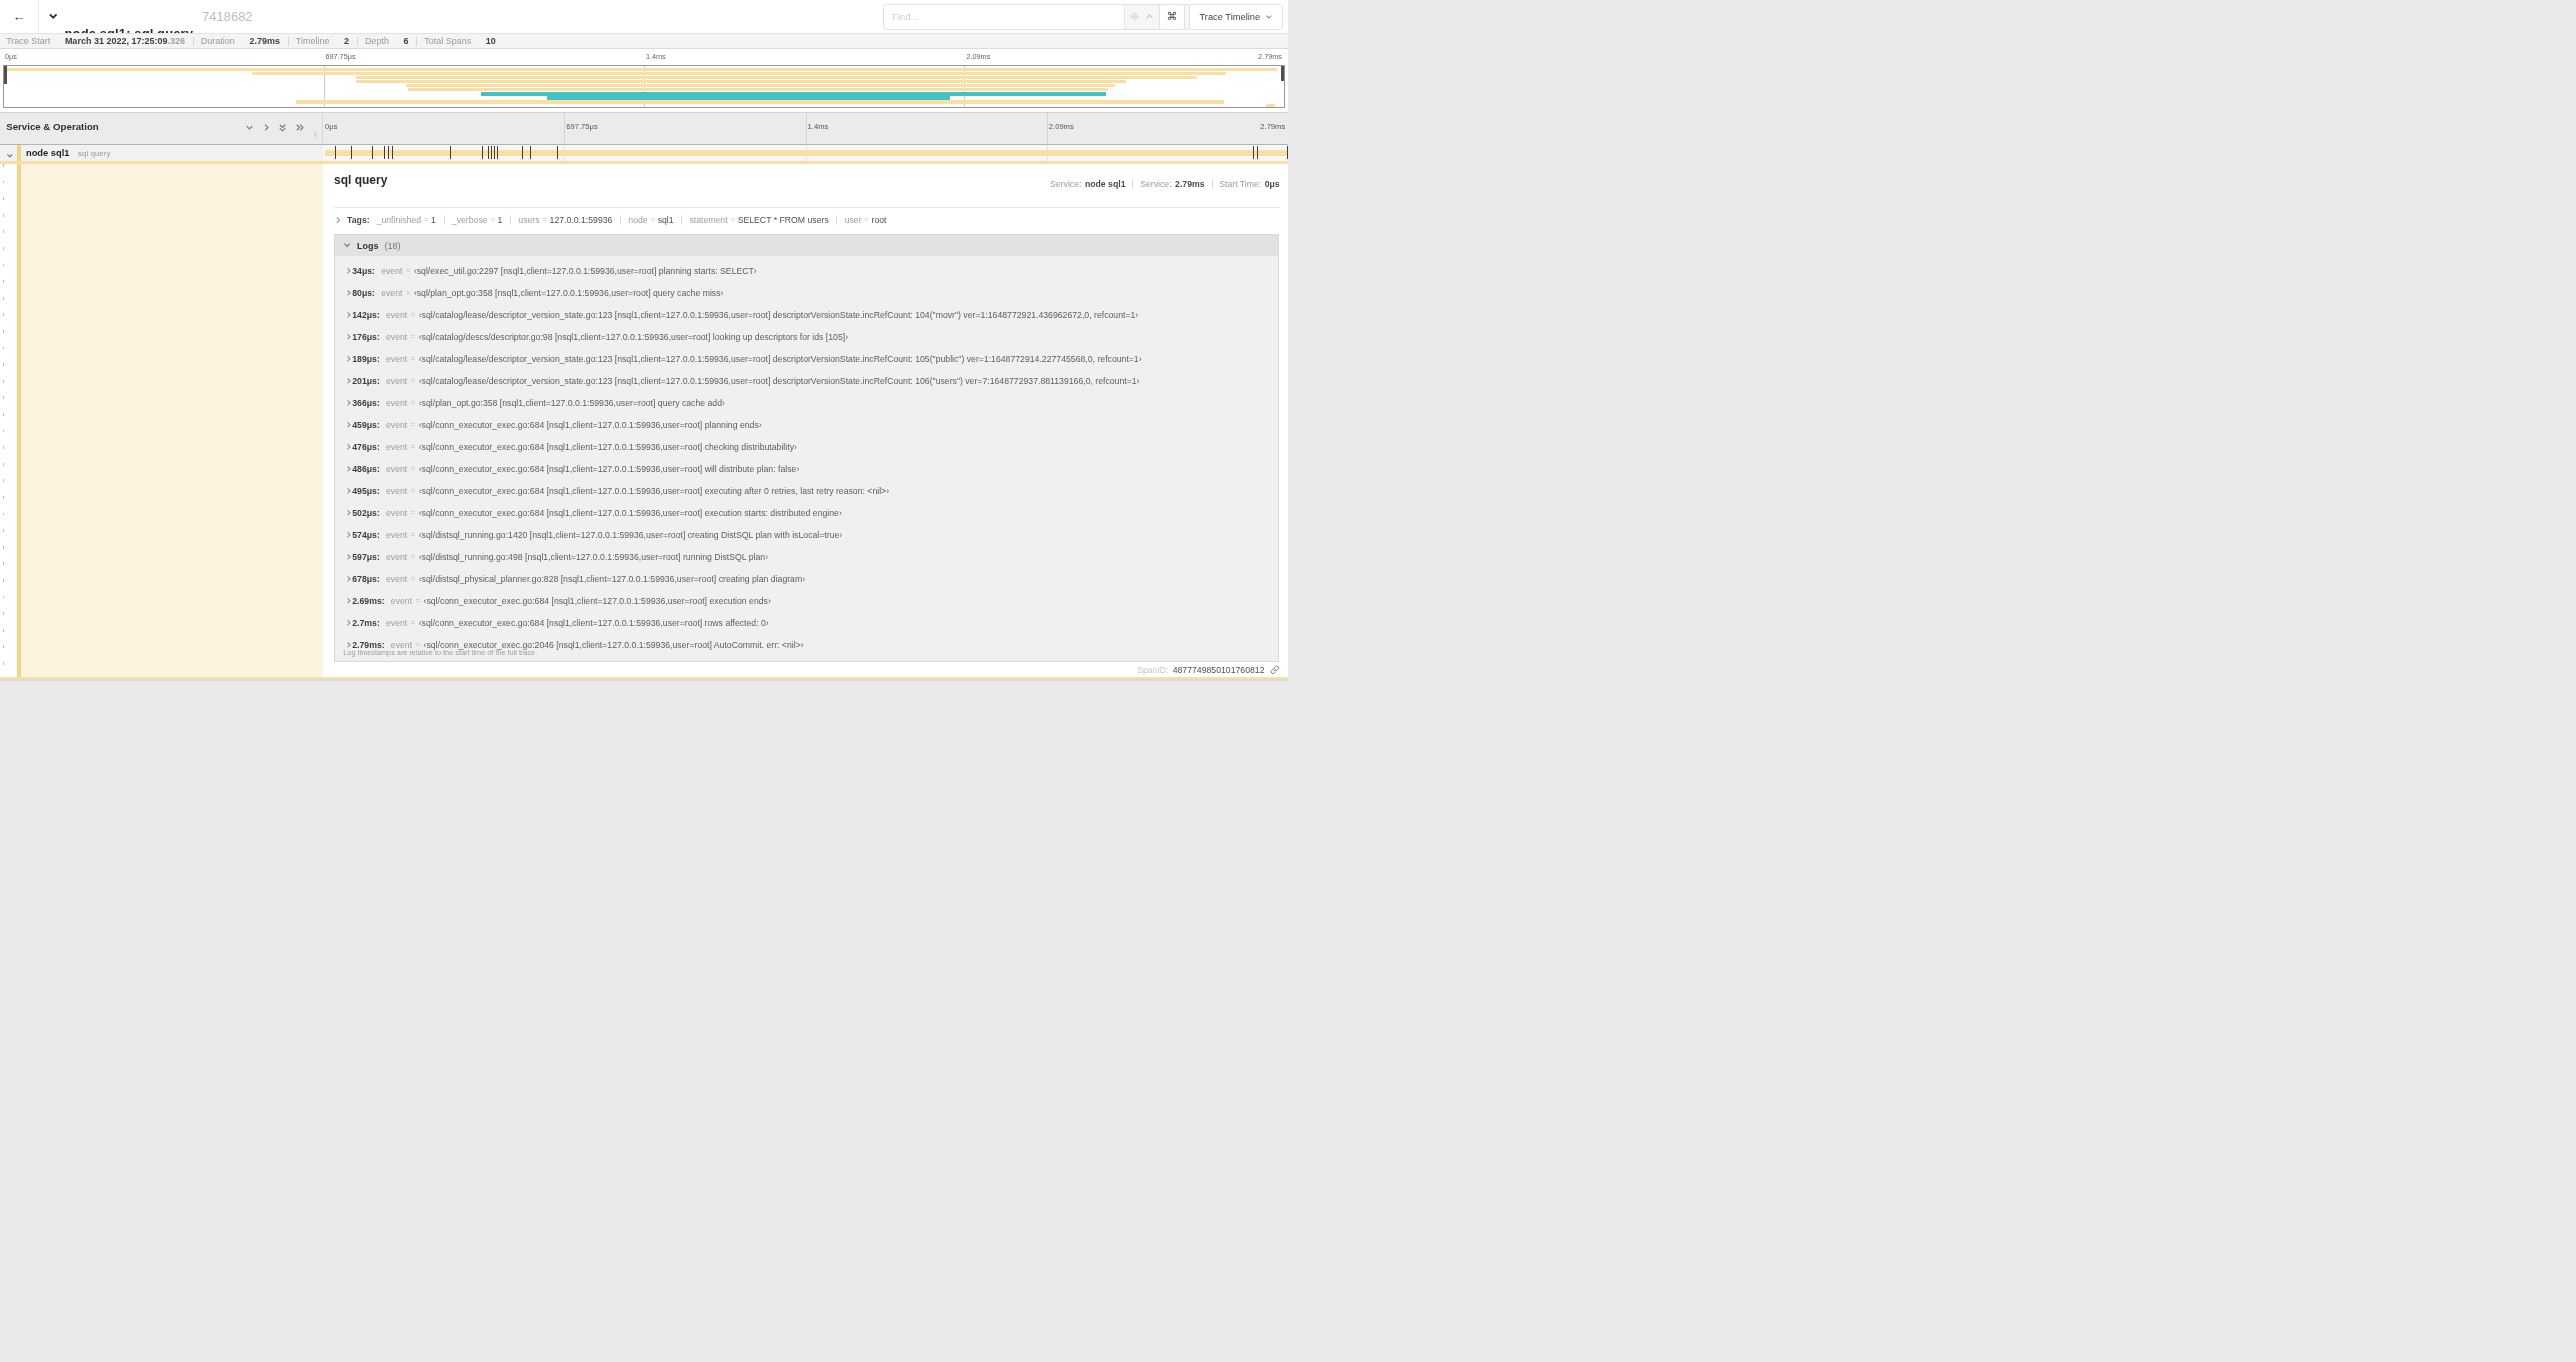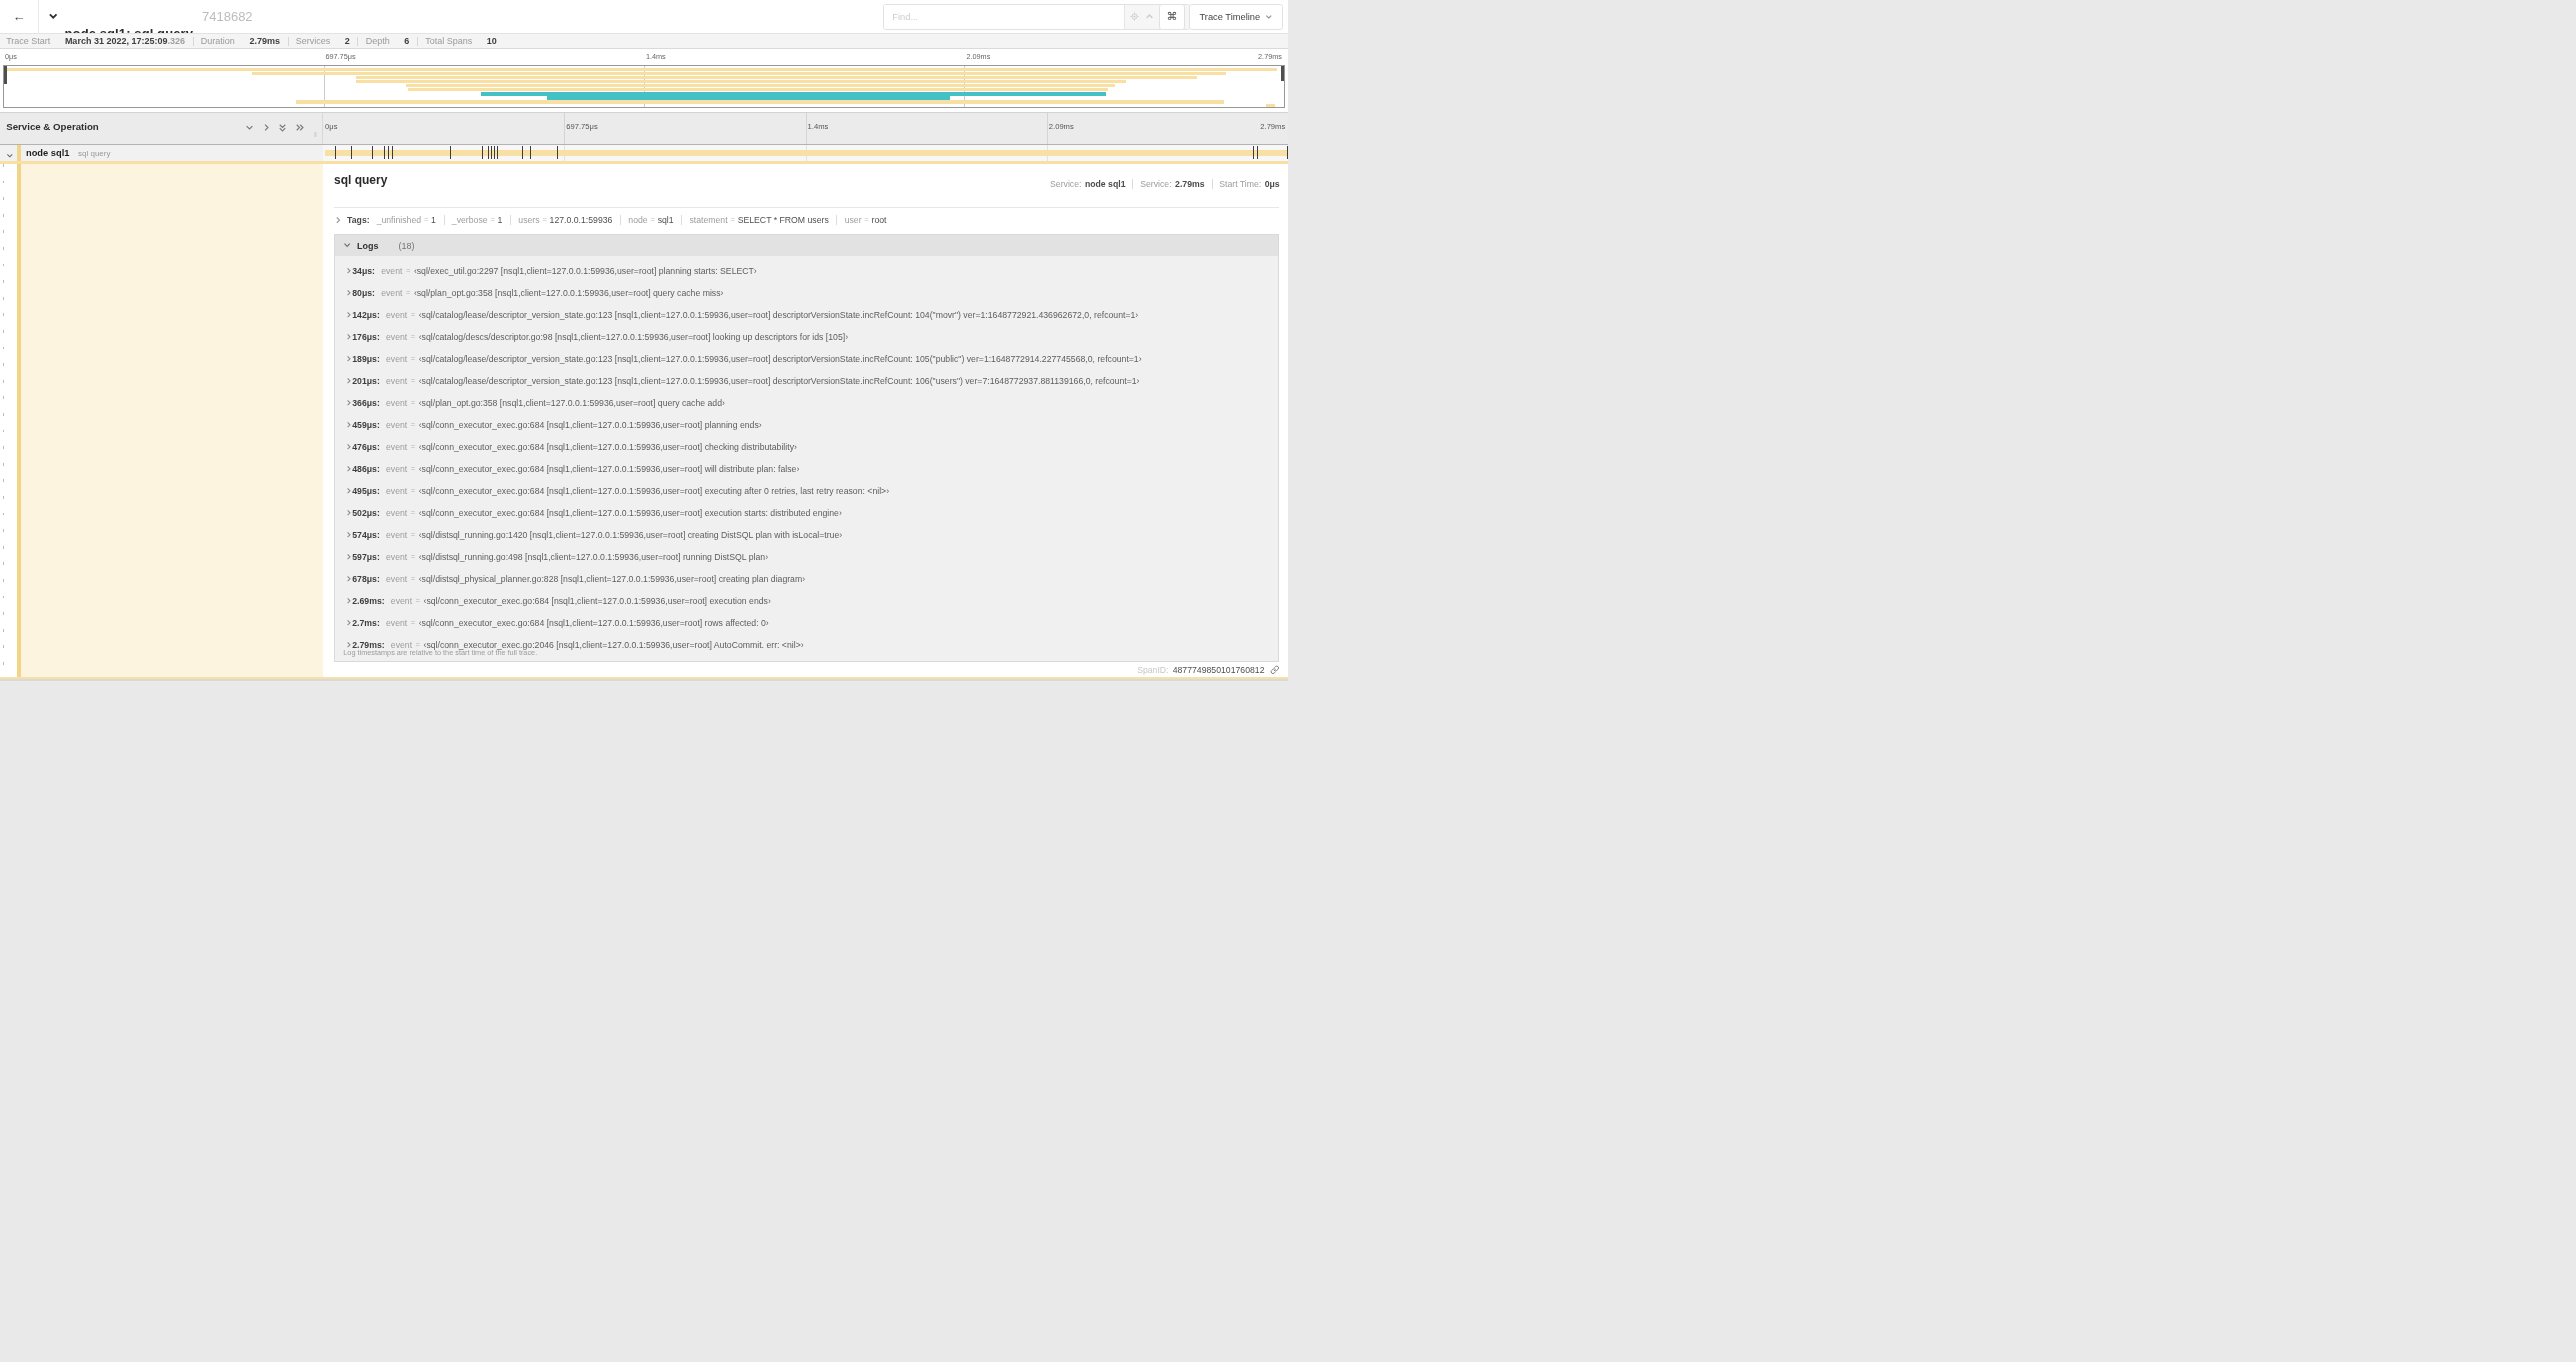--- a/index.html
+++ b/index.html
@@ -97,21 +97,21 @@
   .tag-item .eq{color:#bdbdbd;font-size:7.6px;margin:0 2.8px;}
   .tag-item .v{color:#4f4f4f;}
   .tag-sep{width:0.7px;height:10.4px;background:#dcdcdc;margin:0 7.6px;}
 
   .logs-box{left:11px;top:70px;width:945px;height:428px;border:0.7px solid #d9d9d9;box-sizing:border-box;
             background:#f0f0f0;}
   .logs-header{left:0;top:0;width:100%;height:21.5px;background:#e2e2e2;display:flex;align-items:center;
                box-sizing:border-box;padding-left:7.6px;cursor:pointer;}
   .logs-header .chev{color:#6f6f6f;}
   .logs-title{font-size:9px;font-weight:bold;color:#333;margin-left:6.2px;}
-  .logs-count{font-size:9px;color:#757575;margin-left:20px;}
+  .logs-count{font-size:9px;color:#757575;margin-left:6px;}
   .logs-list{left:0;top:21.5px;width:100%;padding-top:3.5px;}
   .log-row{height:22px;display:flex;align-items:center;padding-left:9.7px;white-space:nowrap;
            overflow:hidden;font-size:8.7px;cursor:pointer;}
   .log-row .chev{color:#8a8a8a;flex:0 0 auto;}
   .log-time{font-weight:bold;color:#3e3e3e;margin-left:0;}
   .log-evt{color:#9c9c9c;margin-left:6.2px;}
   .log-eq{color:#b5b5b5;font-size:7.6px;margin:0 3.5px;}
   .log-msg{color:#5d5d5d;}
   .logs-note{position:absolute;left:8.3px;bottom:3.5px;font-size:7.3px;color:#9c9c9c;}
 
@@ -175,21 +175,21 @@
   </div>
 
   <div class="abs summary-bar">
     <span class="lab">Trace Start</span>
     <span class="val">March 31 2022, 17:25:09</span>
     <span class="val-dim">.326</span>
     <span class="sep"></span>
     <span class="lab">Duration</span>
     <span class="val">2.79ms</span>
     <span class="sep"></span>
-    <span class="lab">Services</span>
+    <span class="lab">Timeline</span>
     <span class="val">2</span>
     <span class="sep"></span>
     <span class="lab">Depth</span>
     <span class="val">6</span>
     <span class="sep"></span>
     <span class="lab">Total Spans</span>
     <span class="val">10</span>
   </div>
 
   <div class="abs minimap">

